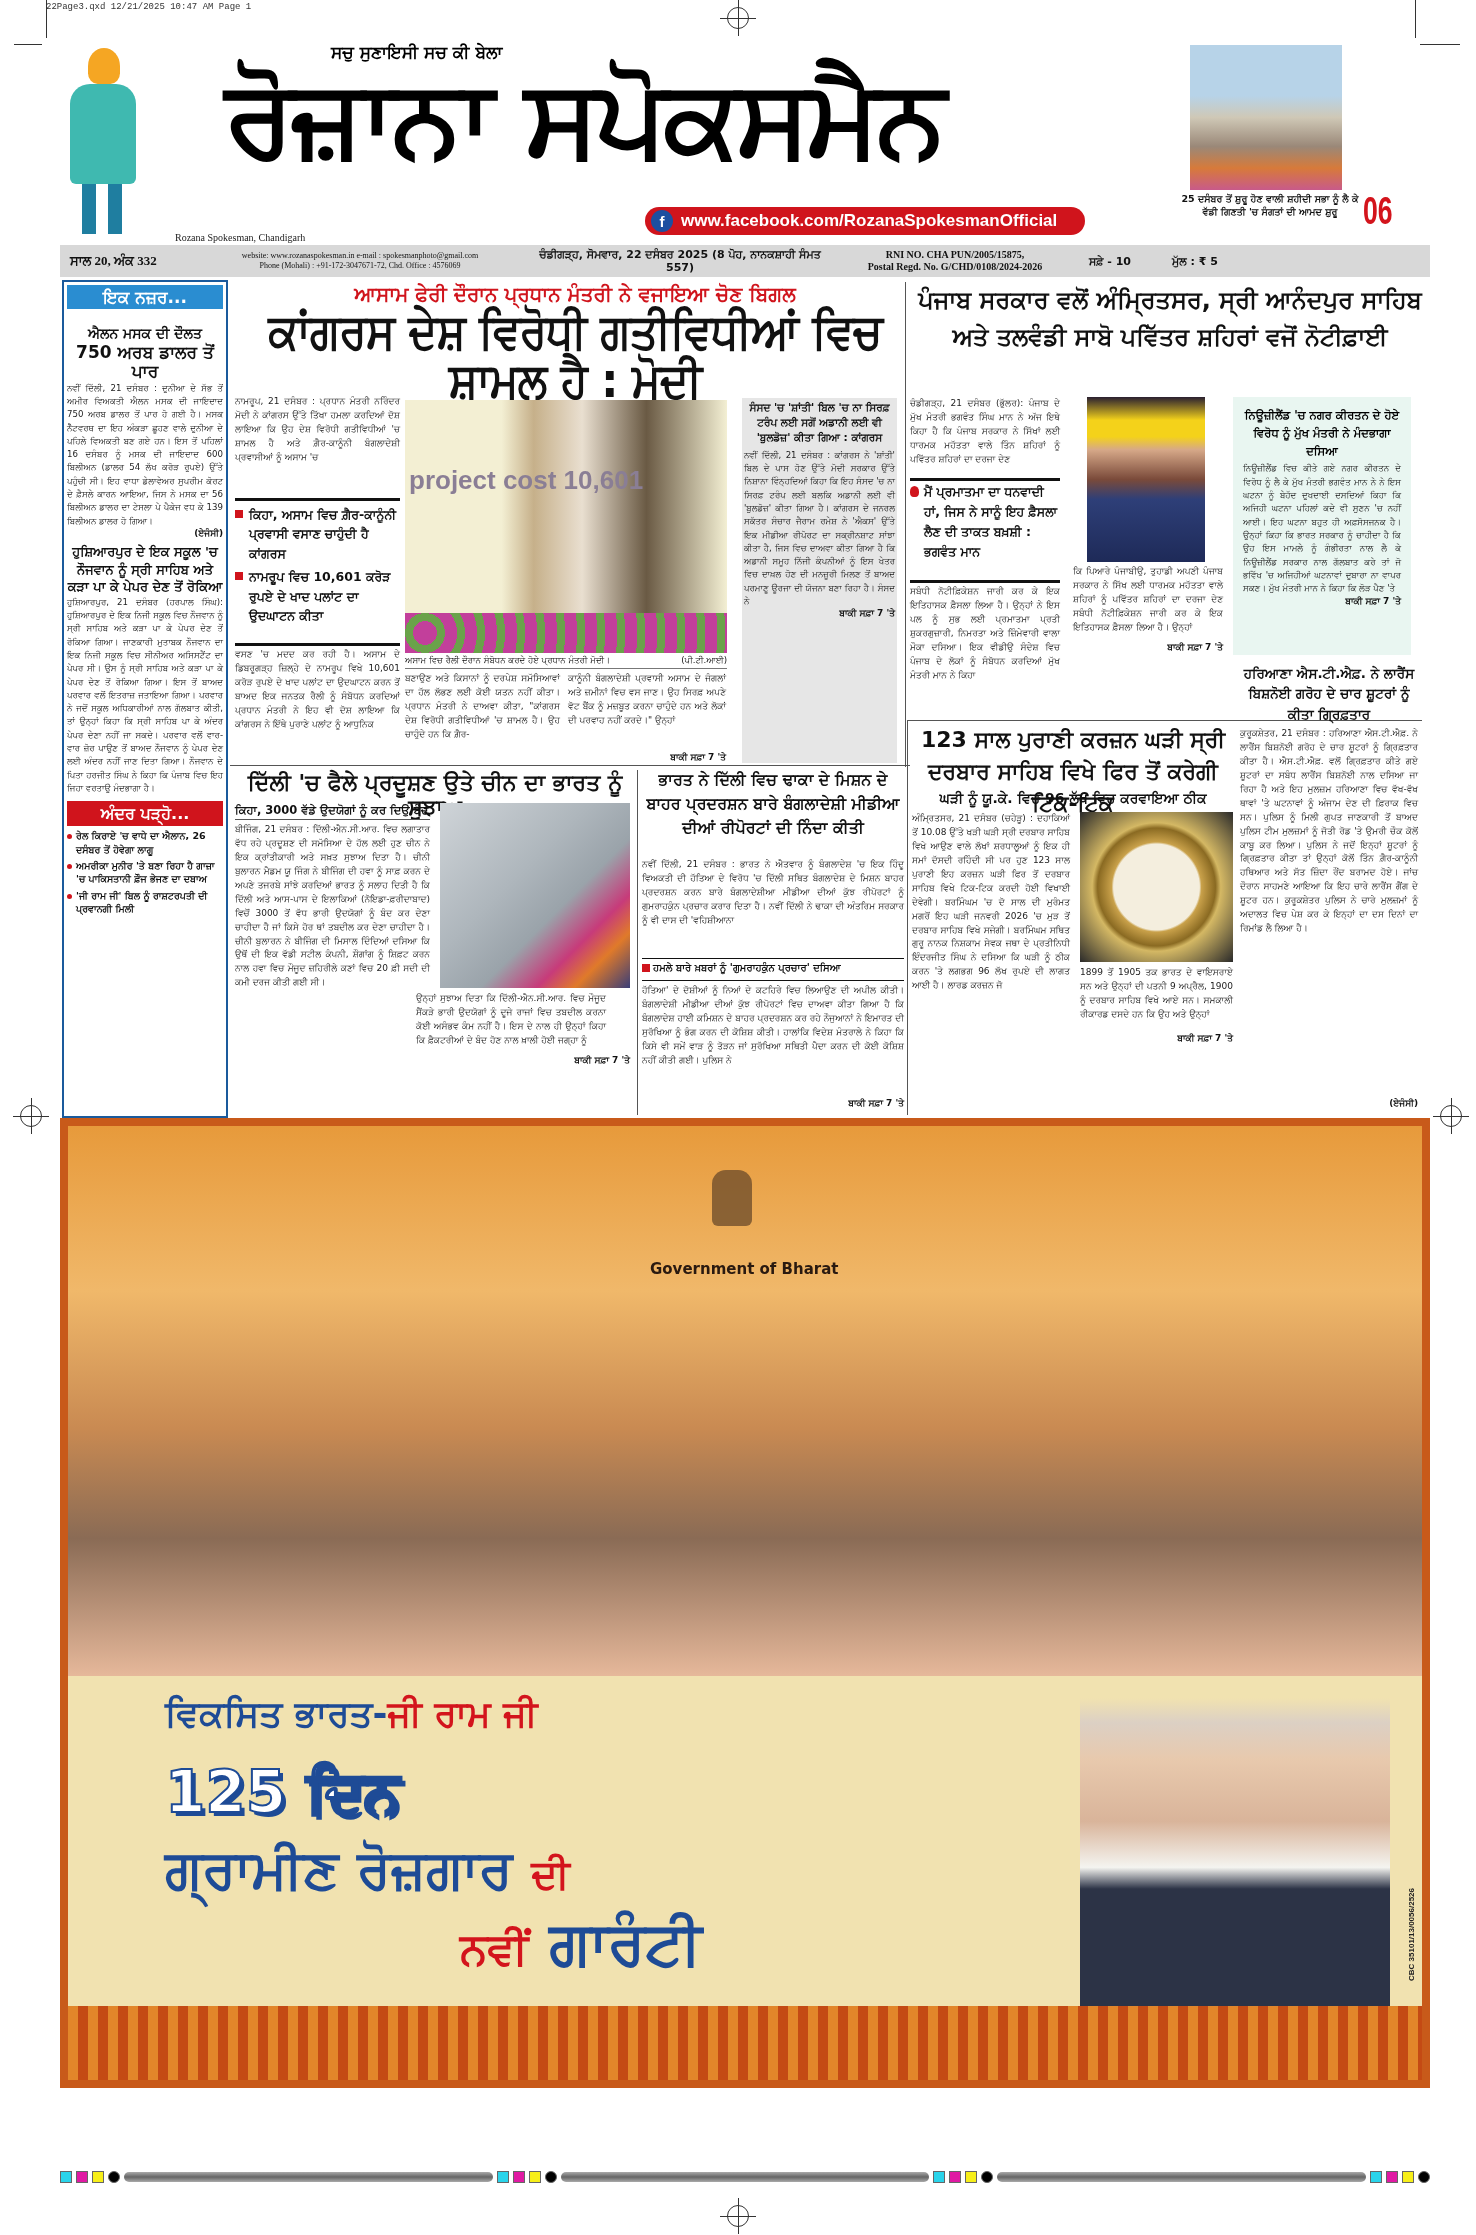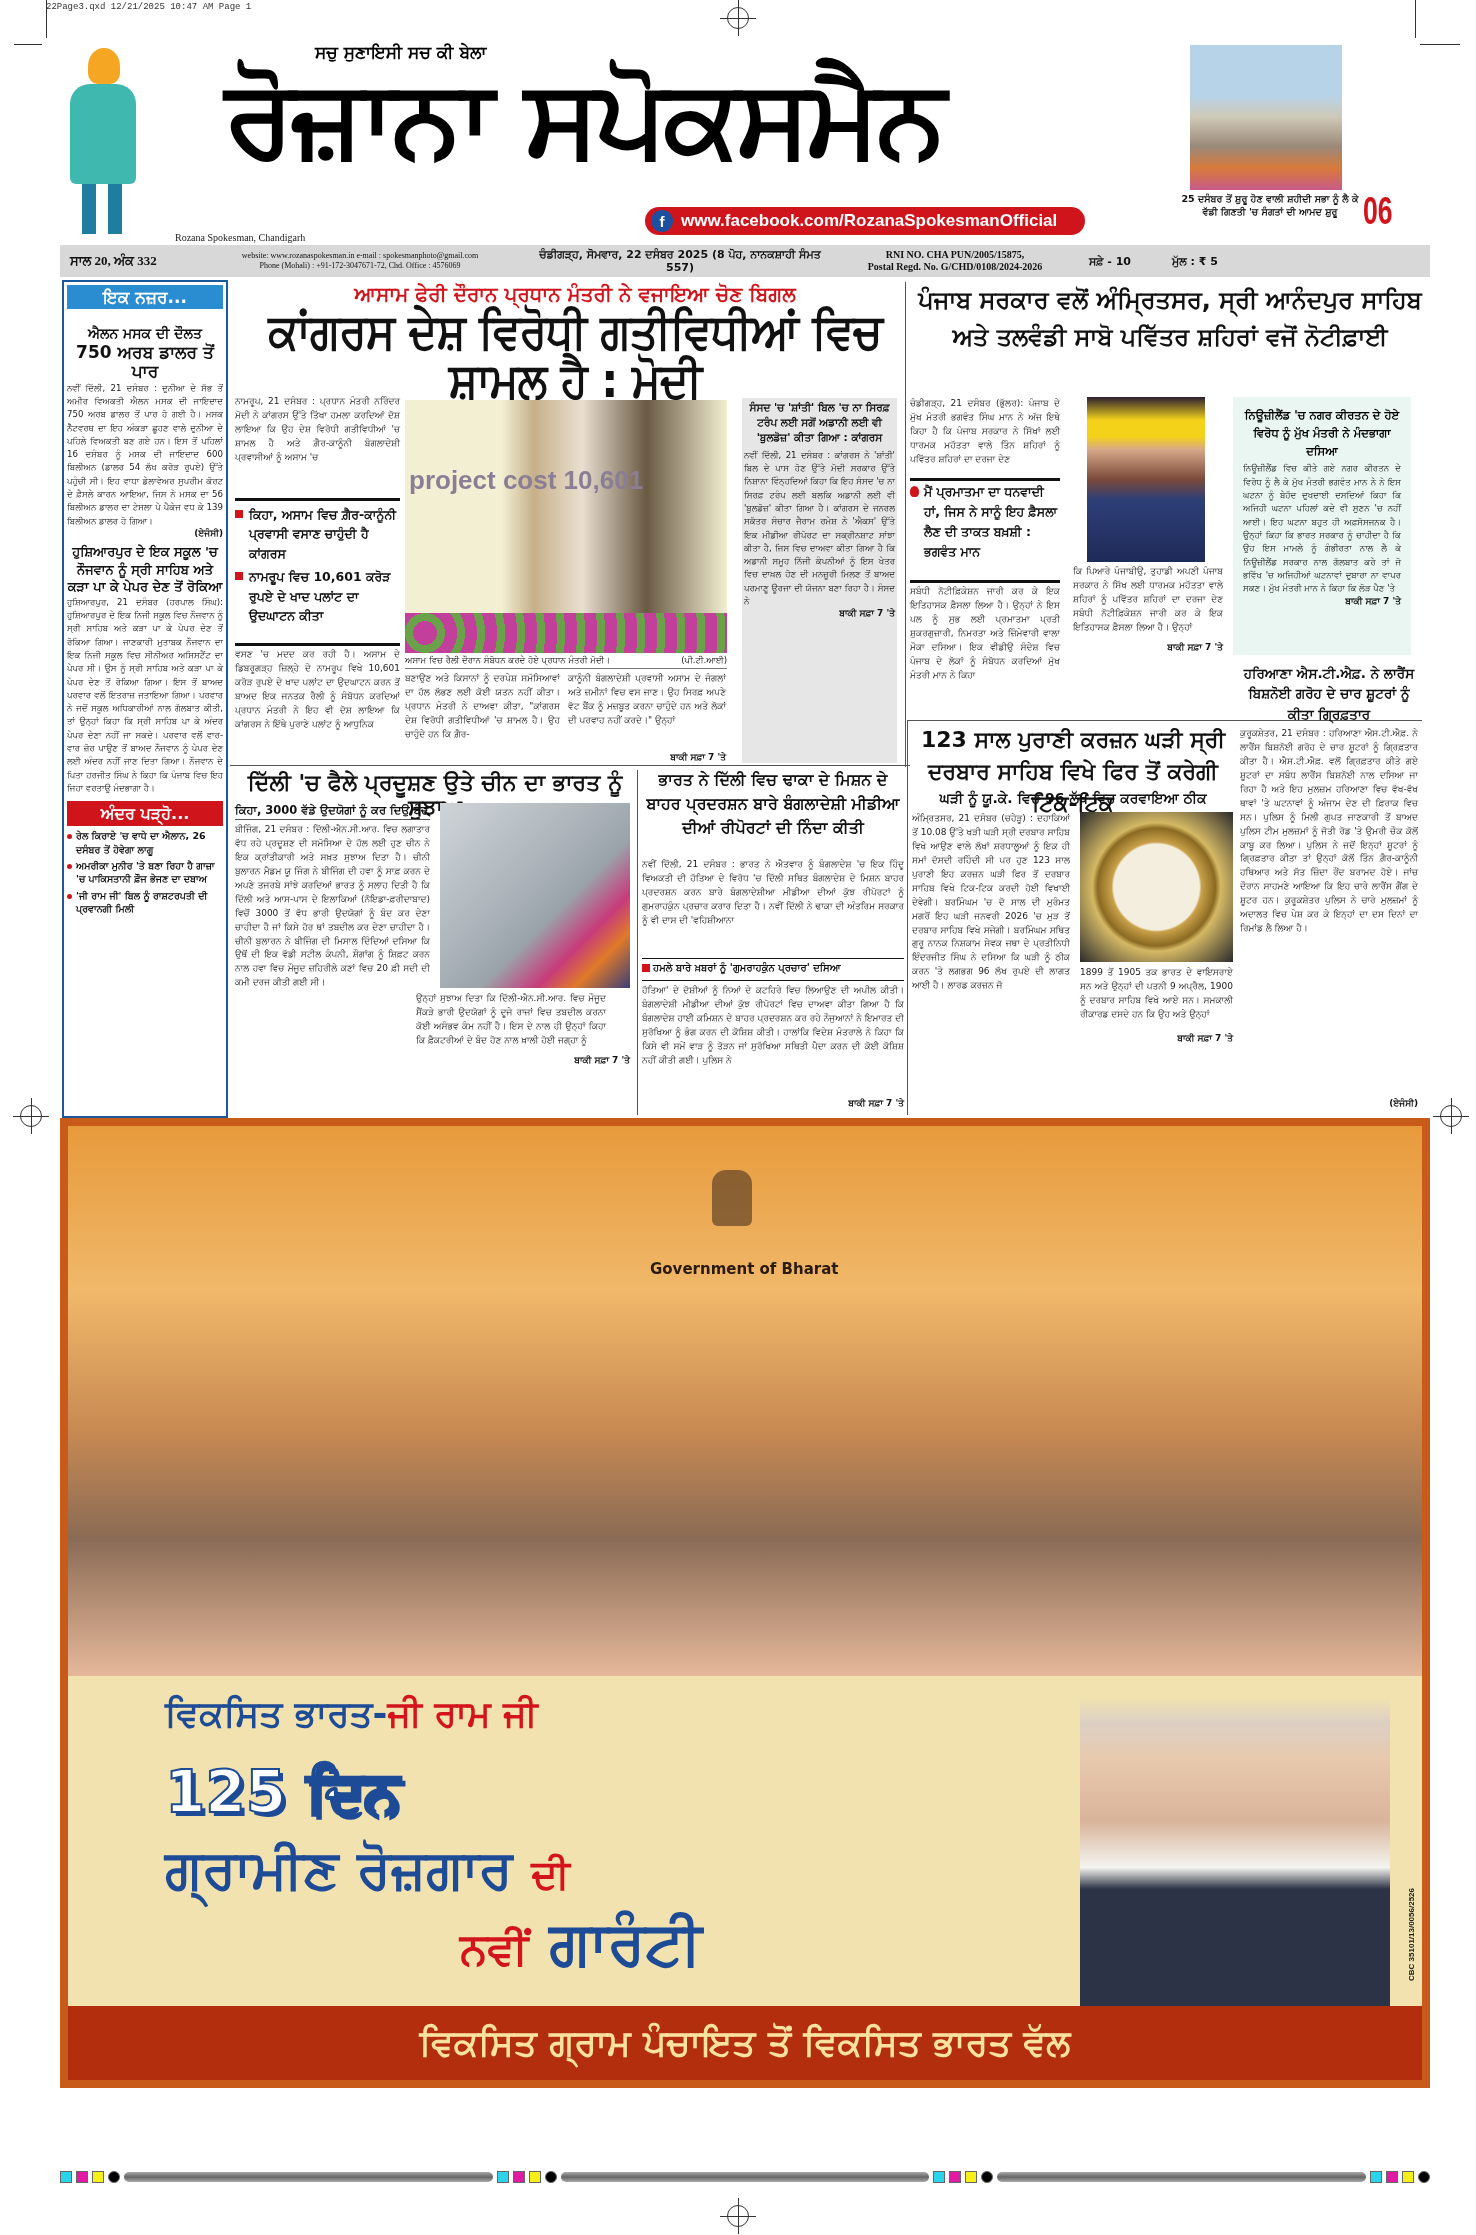--- a/index.html
+++ b/index.html
@@ -5,21 +5,21 @@
 *{box-sizing:border-box;margin:0;padding:0}
 body{width:1476px;height:2235px;background:#fff;font-family:"DejaVu Sans",sans-serif;color:#111;position:relative;overflow:hidden}
 .abs{position:absolute}
 .slug{left:46px;top:2px;font:9px "Liberation Mono",monospace;color:#333}
 .crop-v{width:1px;background:#333}
 .crop-h{height:1px;background:#333}
 .reg{width:22px;height:22px;border:1px solid #333;border-radius:50%}
 .reg:before{content:"";position:absolute;left:10px;top:-8px;width:1px;height:36px;background:#333}
 .reg:after{content:"";position:absolute;top:10px;left:-8px;height:1px;width:36px;background:#333}
 .mast-title{left:225px;top:62px;width:950px;font:900 112px/1 "DejaVu Sans",sans-serif;letter-spacing:-4px;color:#000;transform:scaleY(.95)}
-.tagline{left:315px;top:42px;font:bold 17px "DejaVu Sans",sans-serif;color:#000}
+.tagline{left:331px;top:42px;font:bold 17px "DejaVu Sans",sans-serif;color:#000}
 .imprint{left:175px;top:232px;font:10px "Liberation Serif",serif;color:#222}
 .fb{left:645px;top:207px;width:440px;height:28px;background:#d0141c;border-radius:14px;color:#fff;font:bold 17px "Liberation Sans",sans-serif;display:flex;align-items:center;padding-left:6px}
 .fb-ic{width:22px;height:22px;border-radius:50%;background:#1d4fa0;color:#fff;font:bold 15px "Liberation Sans",sans-serif;display:flex;align-items:center;justify-content:center;margin-right:8px}
 .kid{left:60px;top:48px;width:90px;height:192px}
 .teaser-photo{left:1190px;top:45px;width:152px;height:145px;background:linear-gradient(180deg,#b7d3e8 0%,#b7d3e8 35%,#cfc8b6 50%,#9a8878 70%,#d77a3a 85%,#c85a8a 100%)}
 .teaser-text{left:1180px;top:193px;width:180px;font:bold 9.5px/1.35 "DejaVu Sans",sans-serif;text-align:center}
 .teaser-num{left:1363px;top:190px;font:900 38px "Liberation Sans",sans-serif;color:#d3141c;transform:scaleX(.7);transform-origin:left}
 .infobar{left:60px;top:245px;width:1370px;height:32px;background:#d8d8d8;display:flex;align-items:center;font-size:11px}
 .infobar .c{padding:0 10px}
 .year{font:bold 13px "Liberation Serif",serif;width:145px}
@@ -242,21 +242,20 @@
   <div class="ad-photo"></div>
   <div class="emblem"></div>
   <div class="gov">Government of Bharat</div>
   <div class="ad-cream"></div>
   <div class="l1"><span class="b">ਵਿਕਸਿਤ ਭਾਰਤ-</span><span class="r">ਜੀ ਰਾਮ ਜੀ</span></div>
   <div class="l2">125 ਦਿਨ</div>
   <div class="l3"><span>ਗ੍ਰਾਮੀਣ ਰੋਜ਼ਗਾਰ</span> <span class="r">ਦੀ</span></div>
   <div class="l4"><span class="r">ਨਵੀਂ</span> <span>ਗਾਰੰਟੀ</span></div>
   <div class="pm"></div>
   <div class="cbc">CBC 35101/13/0056/2526</div>
-  <div class="ad-band">ਵਿਕਸਿਤ ਗ੍ਰਾਮ ਪੰਚਾਇਤ ਤੋਂ ਵਿਕਸਿਤ ਭਾਰਤ ਵੱਲ</div>
 </section>
 
 <div class="abs colorbar">
   <span class="sw" style="background:#2ad4ea"></span>
     <span class="sw" style="background:#e01aa3"></span>
     <span class="sw" style="background:#f7ef19"></span>
     <span class="sw" style="background:#000;border-radius:50%"></span>
   <span class="gbar"></span>
   <span class="sw" style="background:#2ad4ea"></span>
     <span class="sw" style="background:#e01aa3"></span>

